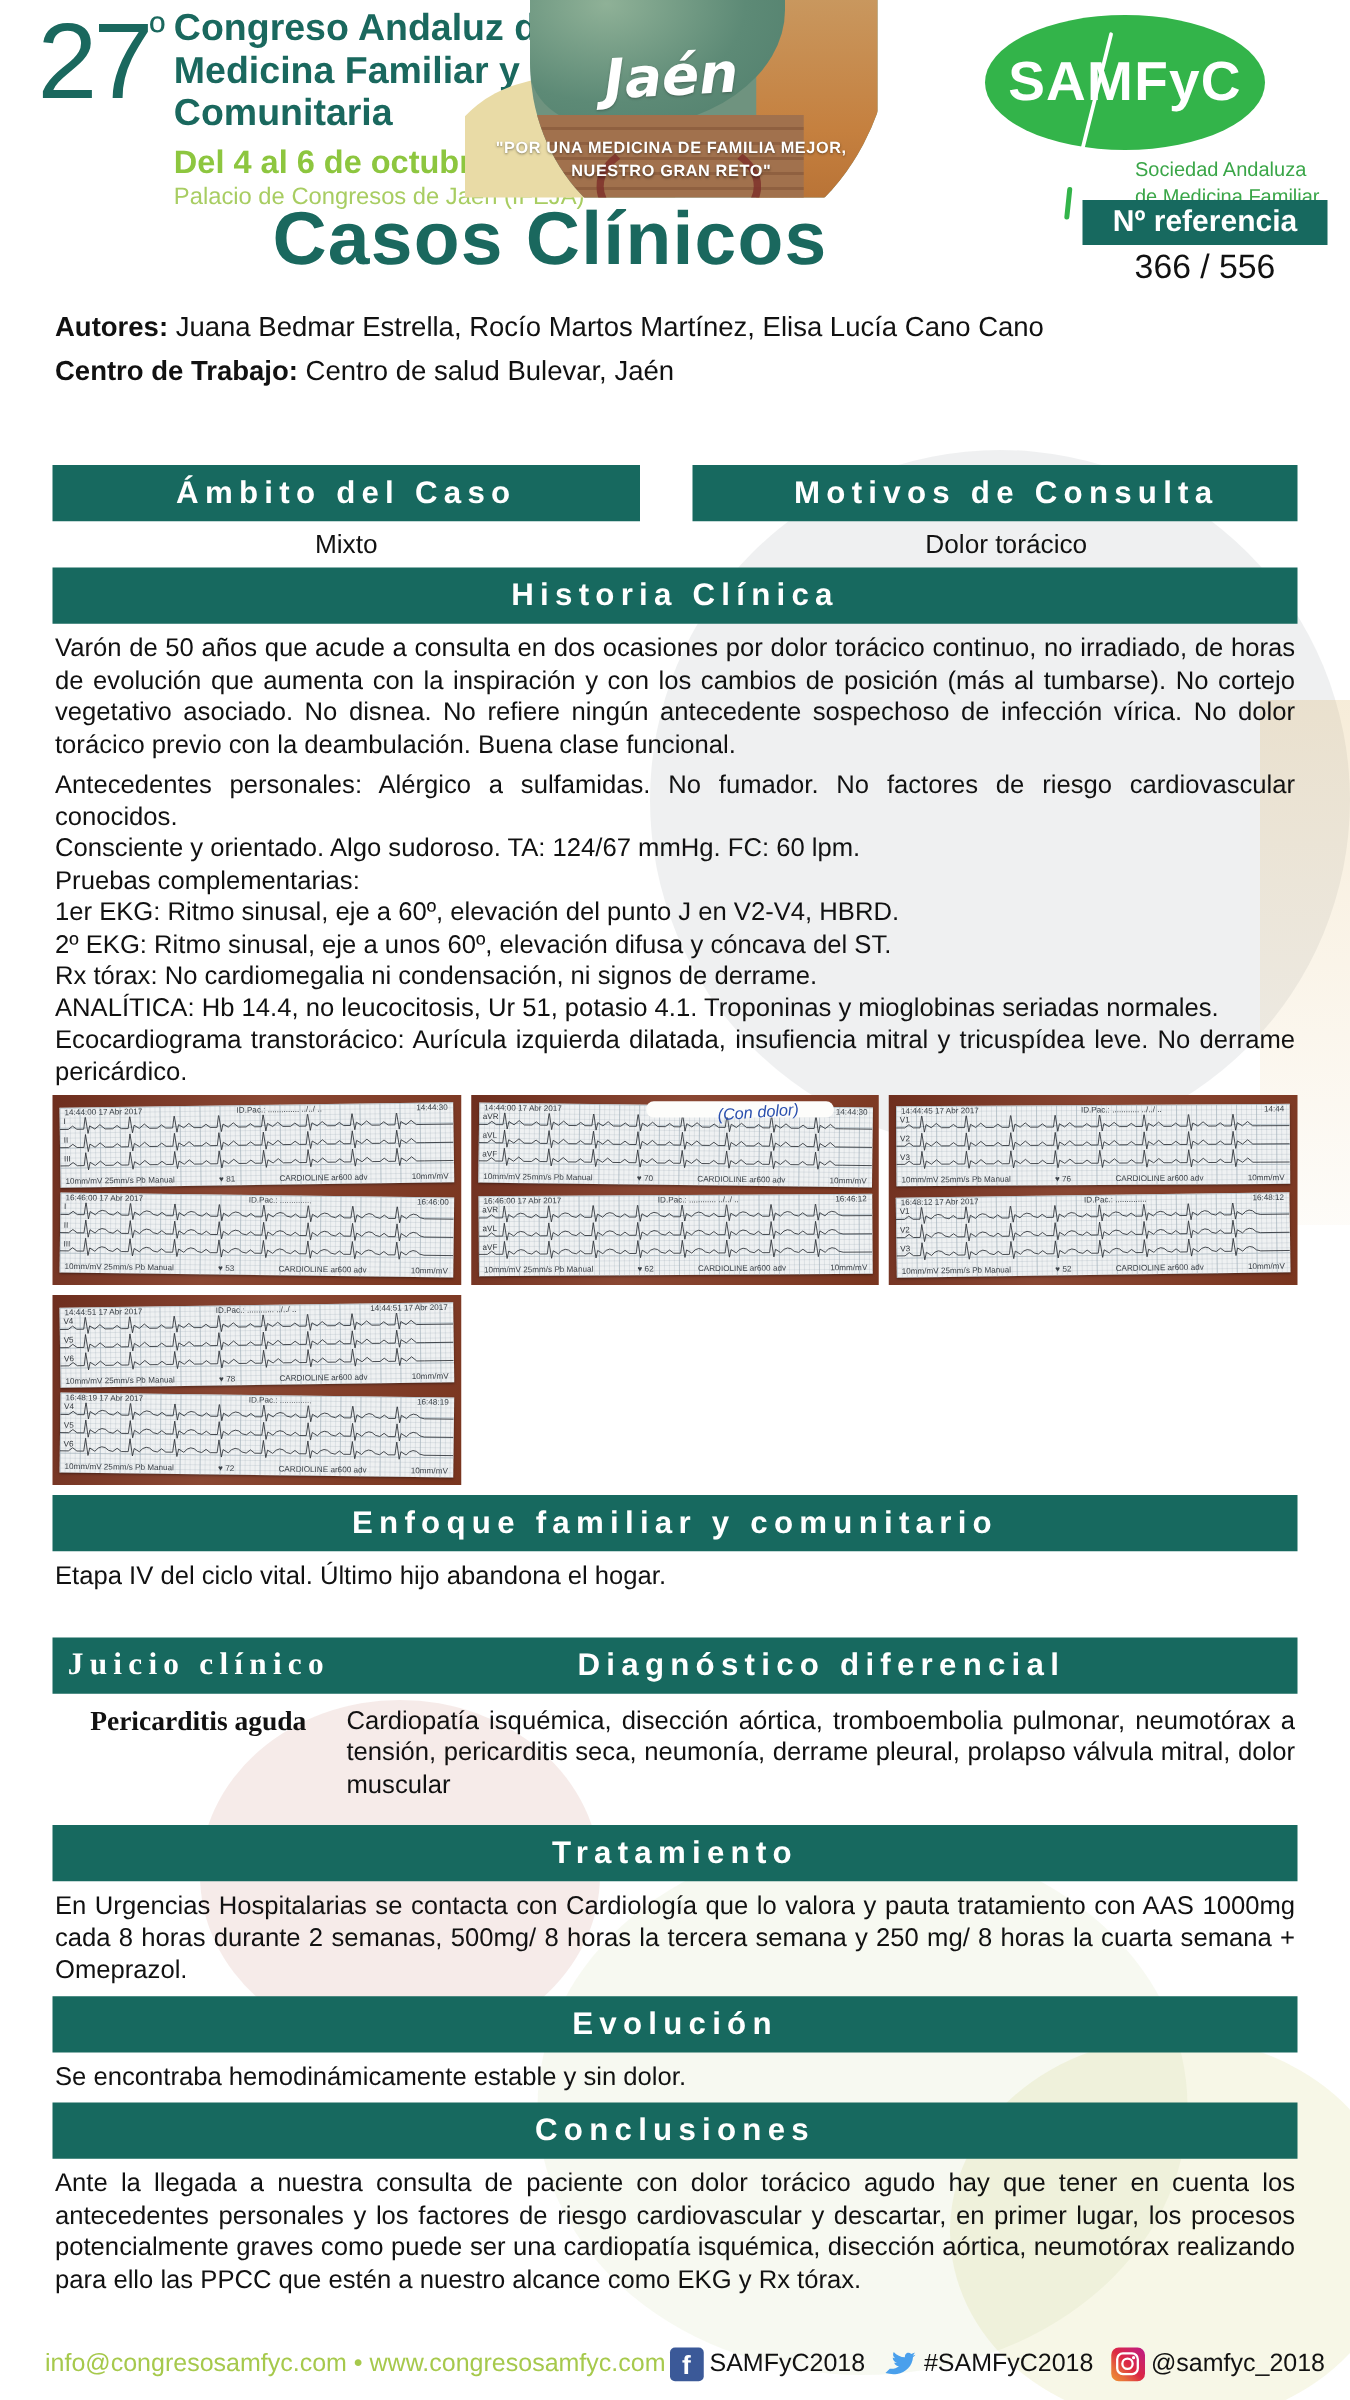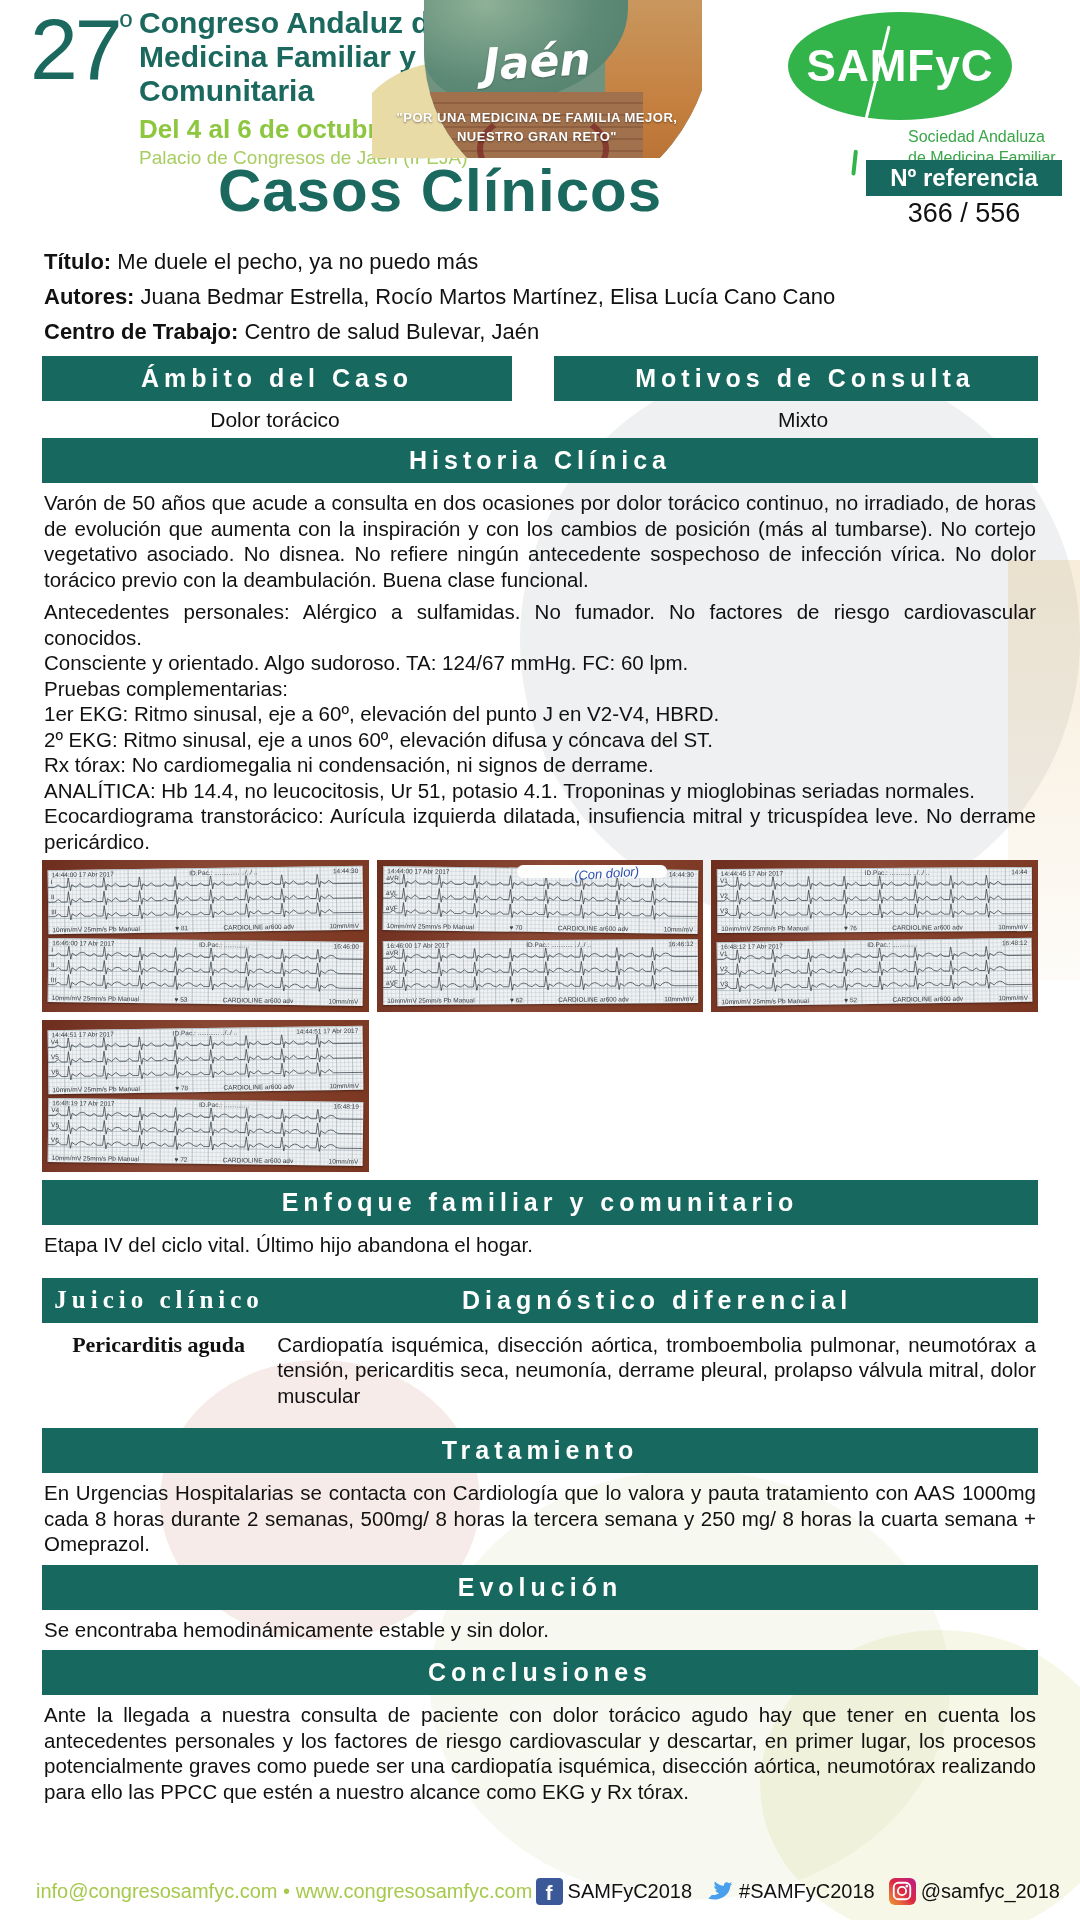--- a/index.html
+++ b/index.html
@@ -55,21 +55,21 @@
   .ref-box{position:absolute;left:866px;top:160px;width:196px;height:36px;background:#17695f;
            color:#fff;font-weight:bold;font-size:24px;display:flex;align-items:center;justify-content:center;}
   .ref-val{position:absolute;left:866px;top:198px;width:196px;text-align:center;font-size:27px;color:#111;}
   .main-title{position:absolute;left:0;top:156px;width:880px;text-align:center;
               color:#1a685e;font-weight:bold;font-size:60px;letter-spacing:1px;}
   .meta{position:absolute;left:44px;top:244px;font-size:22px;line-height:35px;width:1000px;}
   .meta b{font-weight:bold;}
   
   .content{position:absolute;left:0;top:352px;width:1080px;padding:0 42px;box-sizing:border-box;}
   .bar{background:#17695f;color:#fff;font-weight:bold;text-align:center;
-       font-size:25px;letter-spacing:5px;padding:8px 0;}
+       font-size:25px;letter-spacing:5px;padding:8px 0;margin-top:16px;}
   .cols{display:flex;justify-content:space-between;}
   .col-l{width:470px;} .col-r{width:466px;padding-left:18px;}
   .val{text-align:center;font-size:21px;padding:7px 0 2px;}
   .body-txt{font-size:20.5px;line-height:25.5px;text-align:justify;margin:7px 2px 6px;}
   .body-txt p{margin:0;}
   .mt4{margin-top:4px;} .mt8{margin-top:8px;} .mt14{margin-top:14px;} .mt20{margin-top:20px;}
   
   .ecg-grid{display:grid;grid-template-columns:1fr 1fr 1fr;gap:8px;margin-top:4px;}
   .ecg-photo{position:relative;height:152px;padding:7px 6px;box-sizing:border-box;overflow:hidden;
              background:linear-gradient(110deg,#6e2e1e,#8a4733 45%,#79351f);
@@ -152,35 +152,34 @@
         <div>de Medicina Familiar</div>
         <div>y Comunitaria</div>
       </div>
     </div>
 
     <div class="ref-box">Nº referencia</div>
     <div class="ref-val">366 / 556</div>
     <div class="main-title">Casos Clínicos</div>
 
     <div class="meta">
-      <div><b>Título:</b> <span>Me duele el pecho, ya no puedo más</span></div>
       <div><b>Autores:</b> <span>Juana Bedmar Estrella, Rocío Martos Martínez, Elisa Lucía Cano Cano</span></div>
       <div><b>Centro de Trabajo:</b> <span>Centro de salud Bulevar, Jaén</span></div>
     </div>
   </div>
 
   <div class="content z">
 
     <div class="cols mt4">
       <div class="bar col-l">Ámbito del Caso</div>
       <div class="bar col-r">Motivos de Consulta</div>
     </div>
     <div class="cols">
+      <div class="val col-l">Mixto</div>
       <div class="val col-r">Dolor torácico</div>
-      <div class="val col-l">Mixto</div>
     </div>
 
     <div class="bar mt4">Historia Clínica</div>
     <div class="body-txt">Varón de 50 años que acude a consulta en dos ocasiones por dolor torácico continuo, no irradiado, de horas de evolución que aumenta con la inspiración y con los cambios de posición (más al tumbarse). No cortejo vegetativo asociado. No disnea. No refiere ningún antecedente sospechoso de infección vírica. No dolor torácico previo con la deambulación.  Buena clase funcional.</div>
 
     <div class="body-txt">
       <p>Antecedentes personales: Alérgico a sulfamidas. No fumador. No factores de riesgo cardiovascular conocidos.</p>
       <p>Consciente y orientado. Algo sudoroso. TA: 124/67 mmHg.  FC: 60 lpm.</p>
       <p>Pruebas complementarias:</p>
       <p>1er EKG: Ritmo sinusal, eje a 60º, elevación del punto J en V2-V4, HBRD.</p>

